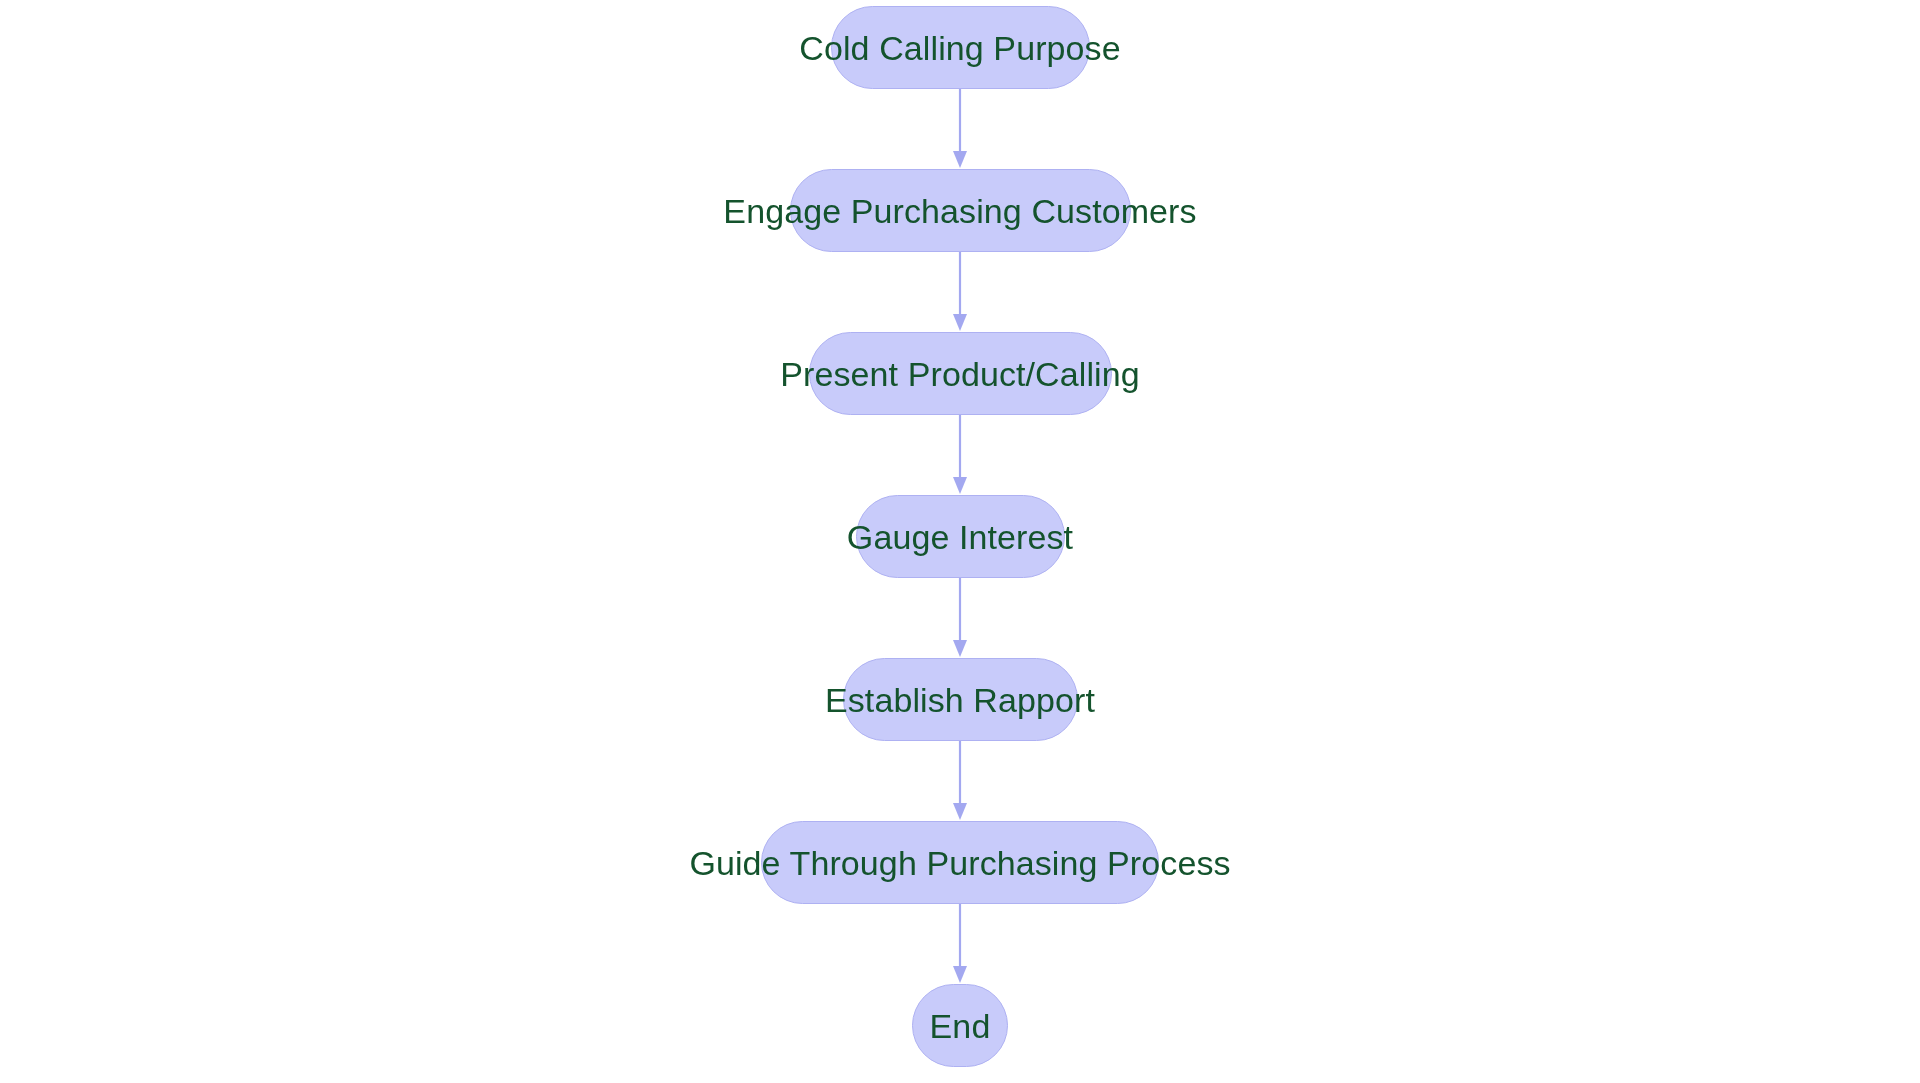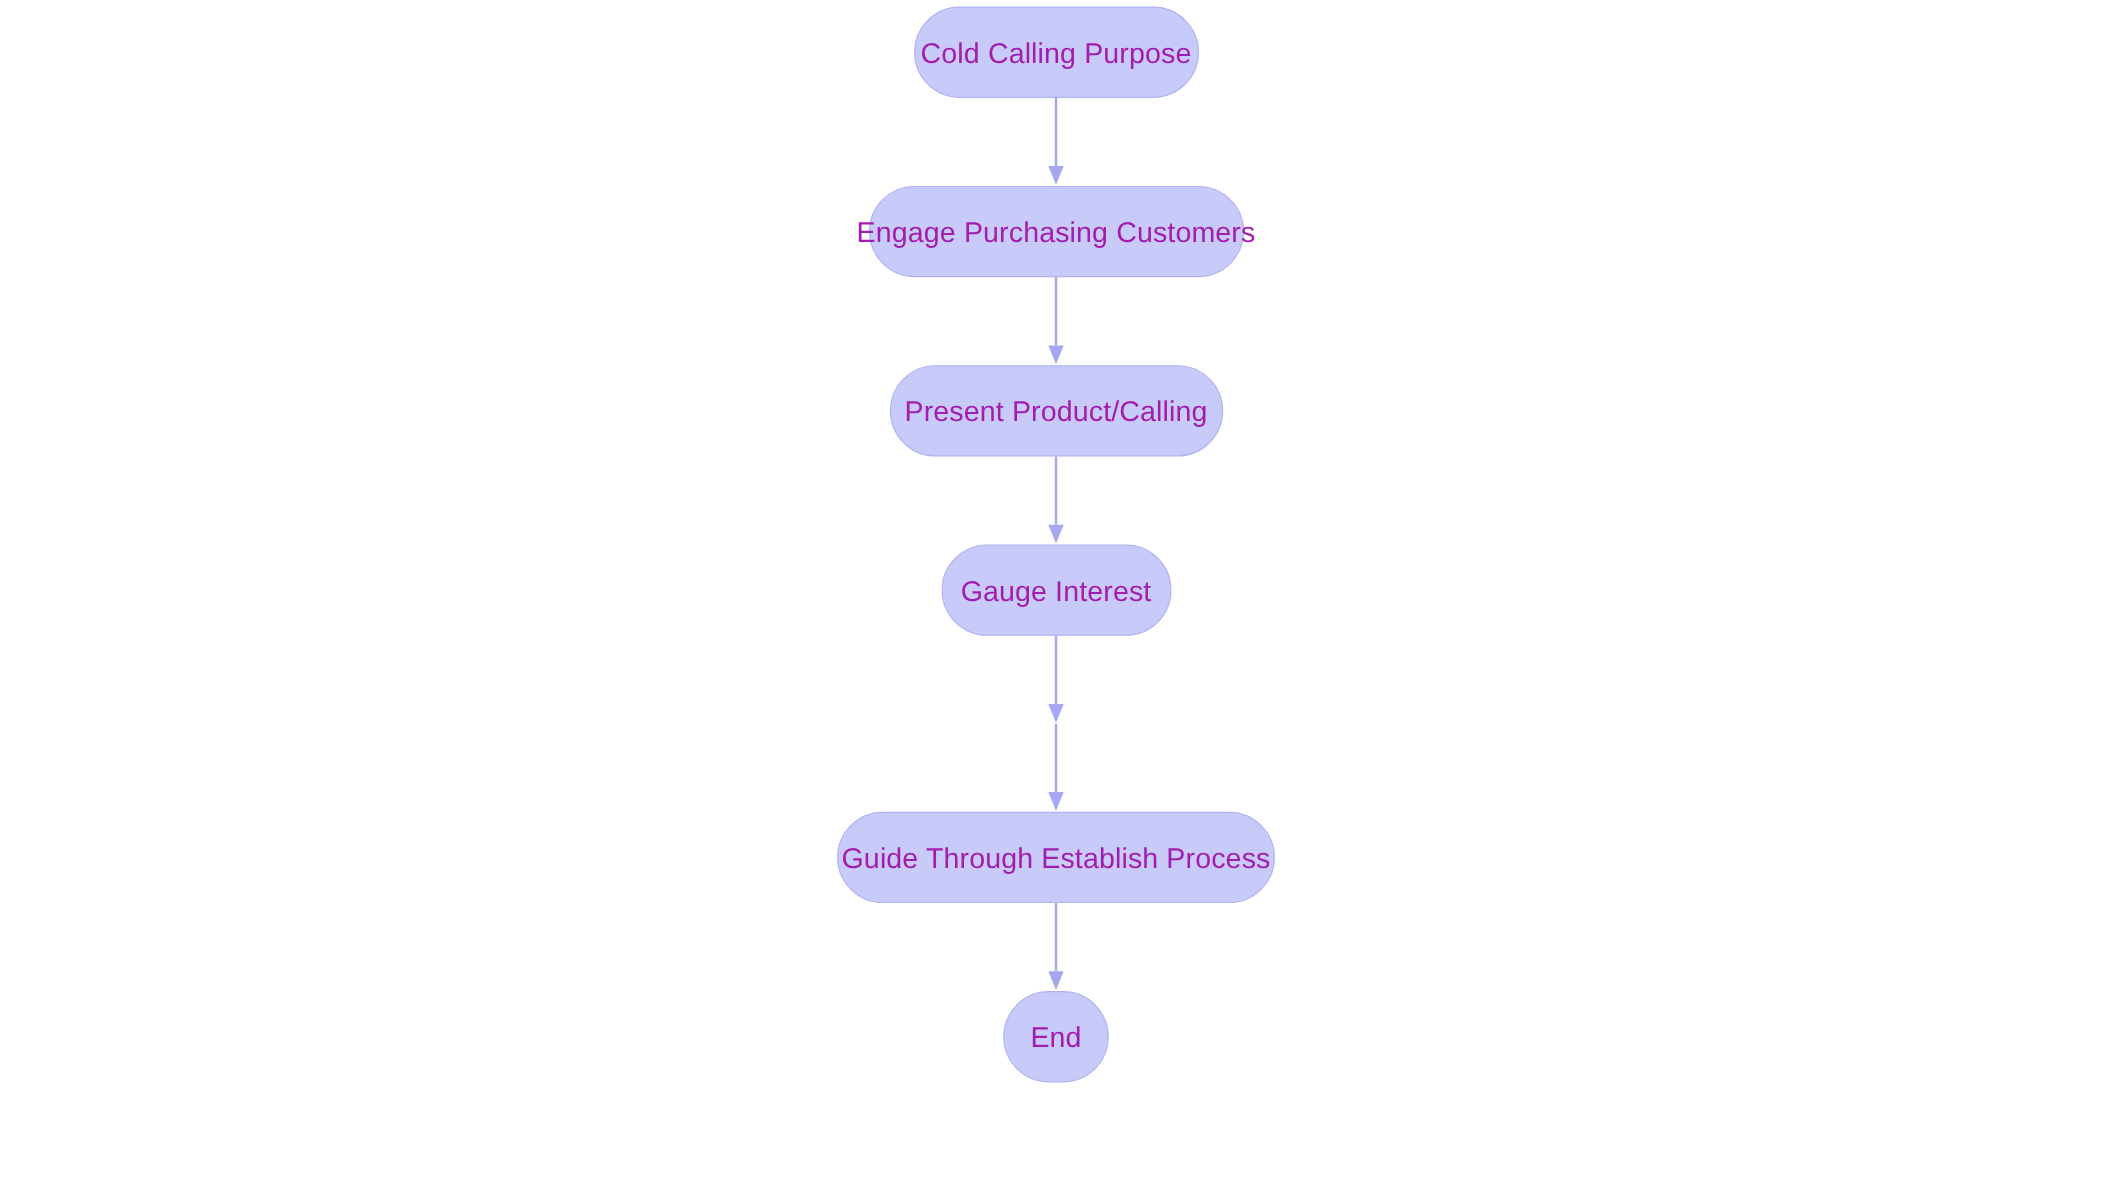--- a/index.html
+++ b/index.html
@@ -41,23 +41,23 @@
     height: 83px;
     border-radius: 42px;
     background: #c8cbfa;
     border: 1.5px solid #aeb1f2;
     display: flex;
     align-items: center;
     justify-content: center;
     flex: 0 0 auto;
   }
   .node-label {
-    font-size: 26px;
+    font-size: 34px;
     line-height: 1;
-    color: #a21caf;
+    color: #14532d;
     letter-spacing: 0.1px;
     white-space: nowrap;
     font-weight: 400;
   }
 
   
   .node.w-cold-calling-purpose        { width: 259px; }
   .node.w-engage-potential-customers  { width: 341px; }
   .node.w-present-product-service     { width: 303px; }
   .node.w-gauge-interest              { width: 209px; }
@@ -134,30 +134,33 @@
       <span class="node-label">Gauge Interest</span>
     </div>
 
     <div class="connector">
       <svg viewBox="0 0 26 80" xmlns="http://www.w3.org/2000/svg" aria-hidden="true">
         <line class="connector-line" x1="13" y1="0" x2="13" y2="62"></line>
         <polygon class="connector-head" points="6,62 20,62 13,79"></polygon>
       </svg>
     </div>
 
+    <div class="node w-establish-rapport">
+      <span class="node-label">Establish Rapport</span>
+    </div>
 
     <div class="connector">
       <svg viewBox="0 0 26 80" xmlns="http://www.w3.org/2000/svg" aria-hidden="true">
         <line class="connector-line" x1="13" y1="0" x2="13" y2="62"></line>
         <polygon class="connector-head" points="6,62 20,62 13,79"></polygon>
       </svg>
     </div>
 
     <div class="node w-guide-purchasing-process">
-      <span class="node-label">Guide Through Establish Process</span>
+      <span class="node-label">Guide Through Purchasing Process</span>
     </div>
 
     <div class="connector">
       <svg viewBox="0 0 26 80" xmlns="http://www.w3.org/2000/svg" aria-hidden="true">
         <line class="connector-line" x1="13" y1="0" x2="13" y2="62"></line>
         <polygon class="connector-head" points="6,62 20,62 13,79"></polygon>
       </svg>
     </div>
 
     <div class="node w-end">

